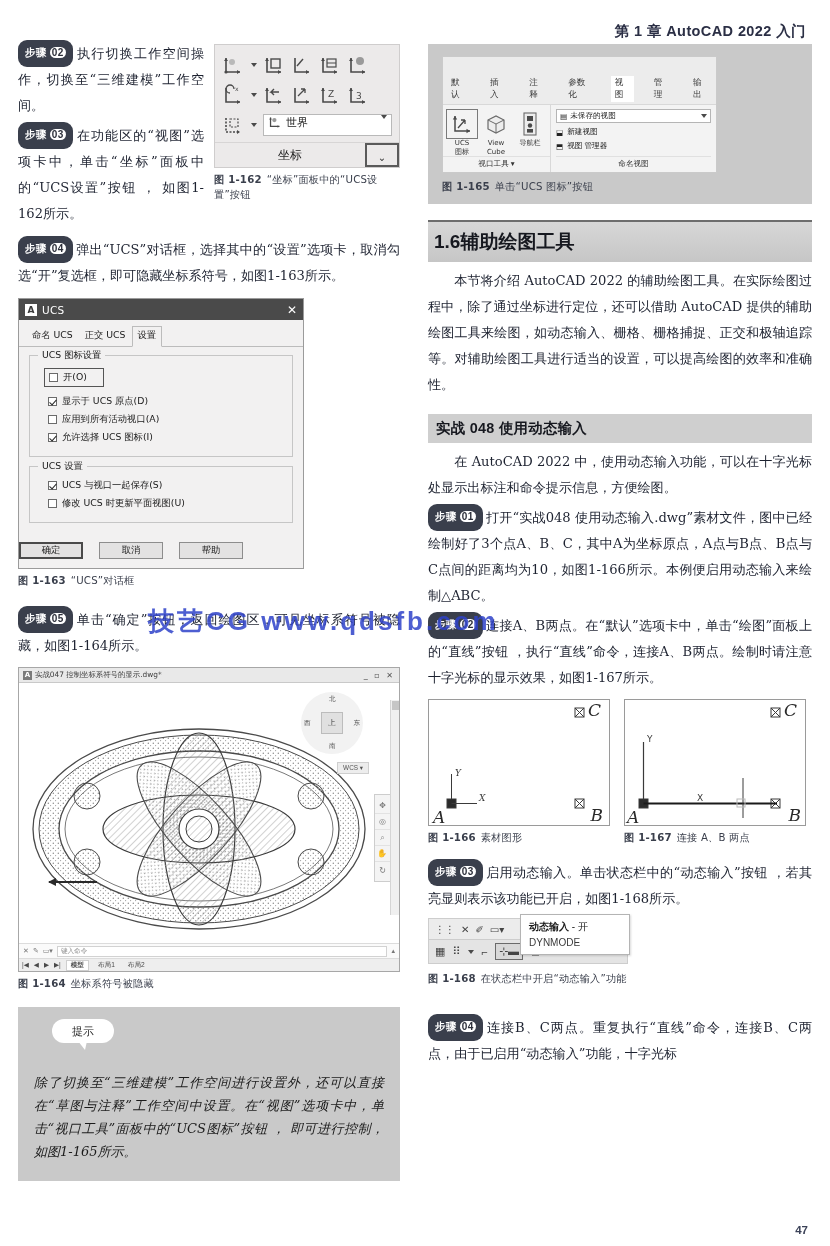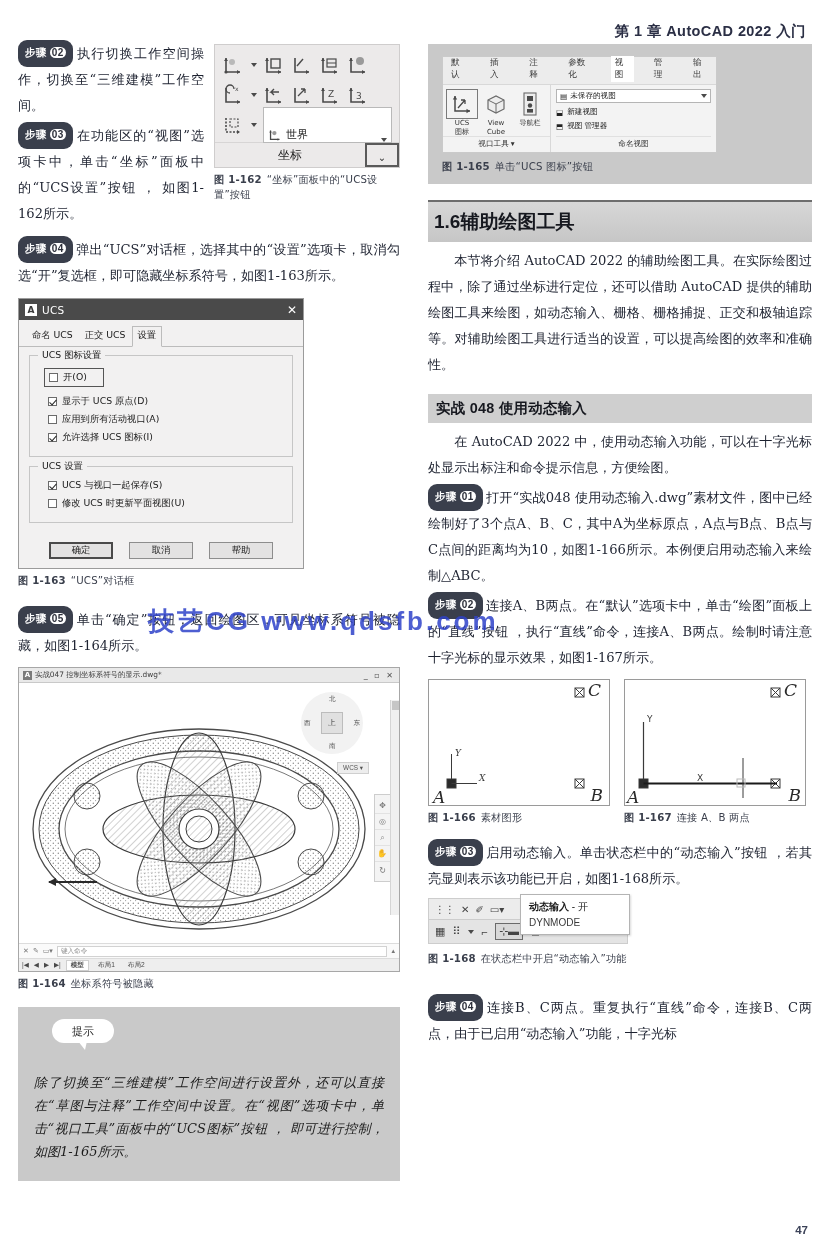--- a/index.html
+++ b/index.html
@@ -112,25 +112,25 @@
   .ucs-ico svg { display:block; }
   .dd-caret {
     width: 0; height: 0;
     border-left: 3.5px solid transparent;
     border-right: 3.5px solid transparent;
     border-top: 4.5px solid #4a4a4a;
     margin-left: 1px;
   }
   .coord-combo {
     flex: 1;
-    height: 36px;
+    height: 22px;
     background: #fff;
     border: 1px solid #b9b9b9;
     display: flex;
-    align-items: flex-end;
+    align-items: flex-start;
     padding: 0 4px;
     gap: 4px;
     font-size: 11px;
     color: #1f1f1f;
   }
   .coord-combo .lbl { flex:1; font-family:"DejaVu Sans",sans-serif; }
   .coord-footer {
     display: flex;
     align-items: stretch;
     border-top: 1px solid #d7d5d5;
@@ -239,21 +239,21 @@
     content: "";
     position: absolute;
     left: 1.5px; top: 0px;
     width: 3px; height: 6px;
     border: solid #2a2a2a;
     border-width: 0 1.4px 1.4px 0;
     transform: rotate(42deg);
   }
   .ucs-buttons {
     display: flex;
-    justify-content: center;
+    justify-content: flex-start;
     gap: 16px;
     padding: 4px 0 9px 0;
   }
   .ucs-btn {
     width: 64px; height: 17px;
     border: 1px solid #8d8d8d;
     background: #e3e2e2;
     font-size: 9.3px;
     color: #1c1c1c;
     display:flex;align-items:center;justify-content:center;
@@ -466,21 +466,21 @@
     margin-top: 4px;
   }
   .ribbon {
     background: #ececec;
     border: 1px solid #cacaca;
     width: 275px;
   }
   .ribbon-tabs {
     display: flex;
     gap: 24px;
-    padding: 0 8px 3px 8px;
+    padding: 20px 8px 3px 8px;
     font-size: 8.6px;
     color: #3a3a3a;
     font-family: "DejaVu Sans", sans-serif;
   }
   .ribbon-tabs .rt.active {
     background: #fff;
     padding: 1px 4px;
     margin: -1px -4px;
   }
   .ribbon-body {

